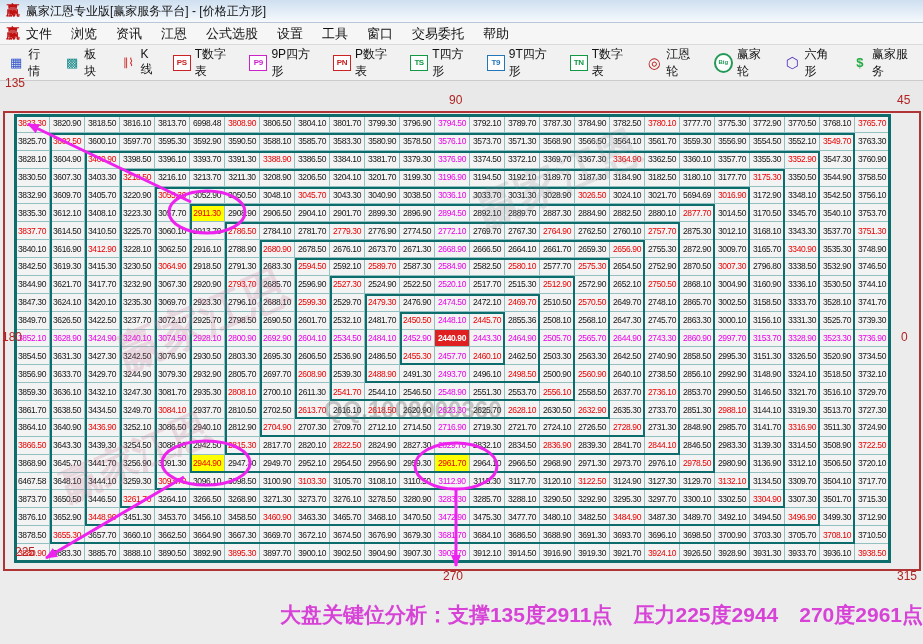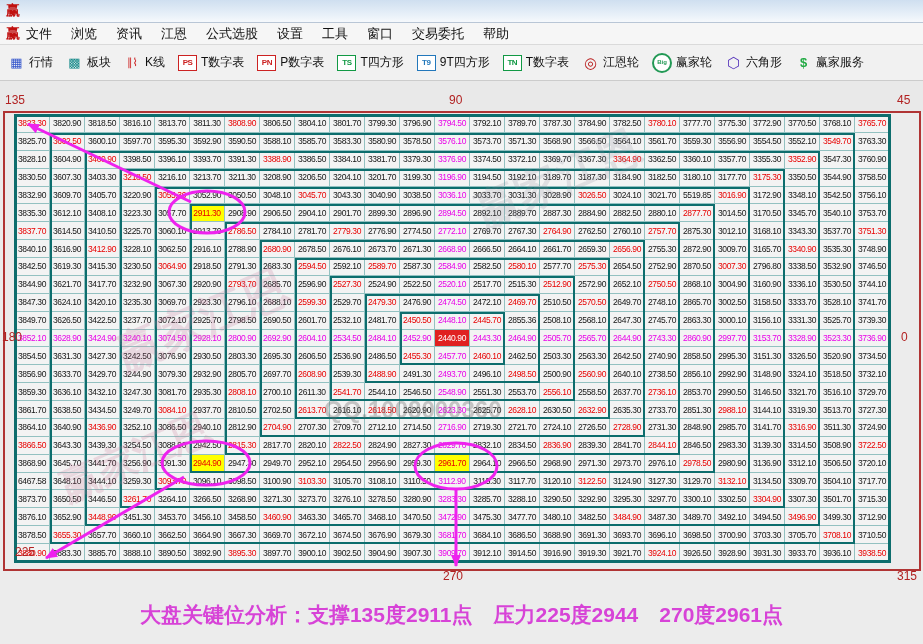--- a/index.html
+++ b/index.html
@@ -40,40 +40,41 @@
   .panel-title{position:absolute;left:533px;top:89px;font-size:17px;color:#e03ce0}
   
   #grid{position:absolute;left:14px;top:114px;width:875px;height:447px;
     display:grid;grid-template-columns:repeat(25,1fr);grid-template-rows:repeat(25,1fr);
     border:1px solid var(--ringline);background:#f3f3f3;z-index:5}
   .cell{border-right:1px solid var(--cellline);border-bottom:1px solid var(--cellline);
     display:flex;align-items:center;justify-content:center;overflow:hidden;white-space:nowrap;
     font-size:8.5px;letter-spacing:-0.4px;color:var(--deftext)}
   .c-cross{color:var(--cross)}
   .c-diag{color:var(--diag)}
-  .c-center{background:var(--centerbg);color:var(--centertx);font-weight:normal}
+  .c-center{background:var(--centerbg);color:var(--centertx);font-weight:bold}
   .c-hl{background:var(--hlbg);color:var(--hltx);font-weight:normal}
   .ring{position:absolute;border:2px solid var(--ringline);pointer-events:none;box-sizing:border-box}
   .redbox{position:absolute;left:3px;top:111px;width:914px;height:456px;
     border:2px solid #b03434;pointer-events:none;z-index:6}
   
   .anno{position:absolute;left:0;top:0;z-index:20;pointer-events:none}
   .wm{position:absolute;z-index:18;pointer-events:none;font-weight:bold}
   .wm1{left:110px;top:290px;font-size:46px;color:rgba(195,120,155,0.22);transform:rotate(-24deg)}
   .wm1b{left:470px;top:150px;font-size:44px;color:rgba(140,140,155,0.20);transform:rotate(-24deg)}
   .wm1c{left:55px;top:430px;font-size:40px;color:rgba(200,120,150,0.22);transform:rotate(-24deg)}
   .wm2{left:324px;top:396px;font-size:24px;color:rgba(105,105,105,0.35)}
-  .banner{position:absolute;left:0;top:601px;width:100%;text-align:center;
+  .banner{position:absolute;left:0;top:601px;width:100%;text-align:right;
     font-size:21px;font-weight:bold;color:#d743d7;z-index:25}
 </style>
 </head>
 <body>
 
 <div class="titlebar">
   <span class="logo">赢</span>
+  <span>赢家江恩专业版[赢家服务平台] - [价格正方形]</span>
 </div>
 
 <div class="menubar">
   <span class="logo">赢</span>
   <span class="menu-item">文件</span>
   <span class="menu-item">浏览</span>
   <span class="menu-item">资讯</span>
   <span class="menu-item">江恩</span>
   <span class="menu-item">公式选股</span>
   <span class="menu-item">设置</span>
@@ -94,20 +95,24 @@
     </div>
   <div class="titem">
     <span class="ticon" style="color:#cc2222;font-size:11px">∥⌇</span>
     <span>K线</span>
     </div>
   <div class="titem">
     <span class="ticon boxicon" style="color:#cc2222">PS</span>
     <span>T数字表</span>
     </div>
   <div class="titem">
+    <span class="ticon boxicon" style="color:#cc22cc">P9</span>
+    <span>9P四方形</span>
+    </div>
+  <div class="titem">
     <span class="ticon boxicon" style="color:#cc2222">PN</span>
     <span>P数字表</span>
     </div>
   <div class="titem">
     <span class="ticon boxicon" style="color:#119944">TS</span>
     <span>T四方形</span>
     </div>
   <div class="titem">
     <span class="ticon boxicon" style="color:#2277bb">T9</span>
     <span>9T四方形</span>
@@ -140,36 +145,36 @@
   <span class="lbl-blue" style="left:174px">步长:</span>
   <div class="combo">
     <div class="swatch" style="background: rgb(255, 0, 255);"></div>
     <div class="combo-btn">▼</div>
   </div>
   <button class="btn3d" style="left:303px">阻力位</button>
   <button class="btn3d" style="left:368px">支撑位</button>
   <span class="panel-title">江恩矩阵图表分析</span>
 </div>
 
-<span class="deg" style="left:5px;top:93px">135</span>
+<span class="deg" style="left:5px;top:76px">135</span>
 <span class="deg" style="left:449px;top:93px">90</span>
 <span class="deg" style="left:897px;top:93px">45</span>
 <span class="deg" style="left:2px;top:330px">180</span>
 <span class="deg" style="left:901px;top:330px">0</span>
 <span class="deg" style="left:15px;top:545px">225</span>
 <span class="deg" style="left:443px;top:569px">270</span>
 <span class="deg" style="left:897px;top:569px">315</span>
 
 <div id="grid">
     <span class="cell c-diag">3823.30</span>
     <span class="cell">3820.90</span>
     <span class="cell">3818.50</span>
     <span class="cell">3816.10</span>
     <span class="cell">3813.70</span>
-    <span class="cell">3811.30</span>
+    <span class="cell">6998.48</span>
     <span class="cell c-diag">3808.90</span>
     <span class="cell">3806.50</span>
     <span class="cell">3804.10</span>
     <span class="cell">3801.70</span>
     <span class="cell">3799.30</span>
     <span class="cell">3796.90</span>
     <span class="cell c-cross">3794.50</span>
     <span class="cell">3792.10</span>
     <span class="cell">3789.70</span>
     <span class="cell">3787.30</span>
@@ -269,21 +274,21 @@
     <span class="cell">3043.30</span>
     <span class="cell">3040.90</span>
     <span class="cell">3038.50</span>
     <span class="cell c-cross">3036.10</span>
     <span class="cell">3033.70</span>
     <span class="cell">3031.30</span>
     <span class="cell">3028.90</span>
     <span class="cell c-diag">3026.50</span>
     <span class="cell">3024.10</span>
     <span class="cell">3021.70</span>
-    <span class="cell">5519.85</span>
+    <span class="cell">5694.69</span>
     <span class="cell c-diag">3016.90</span>
     <span class="cell">3172.90</span>
     <span class="cell">3348.10</span>
     <span class="cell">3542.50</span>
     <span class="cell">3756.10</span>
     <span class="cell">3835.30</span>
     <span class="cell">3612.10</span>
     <span class="cell">3408.10</span>
     <span class="cell">3223.30</span>
     <span class="cell">3057.70</span>

